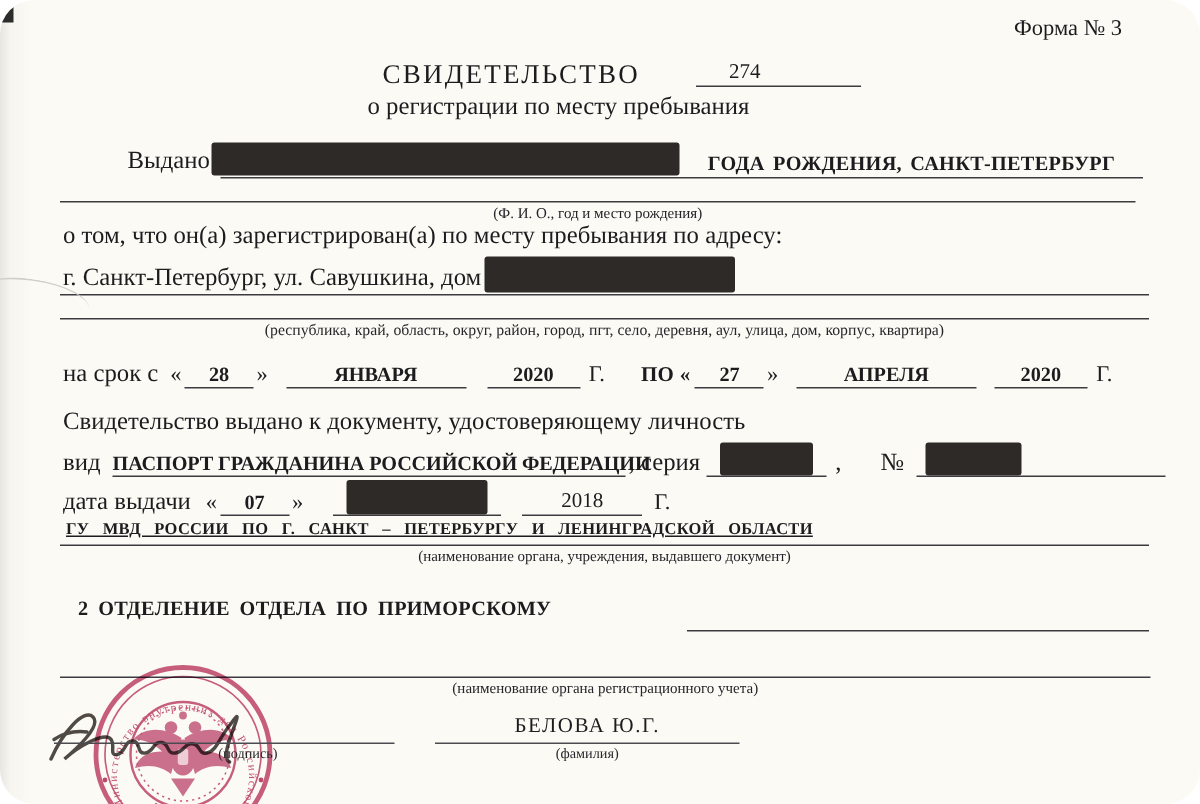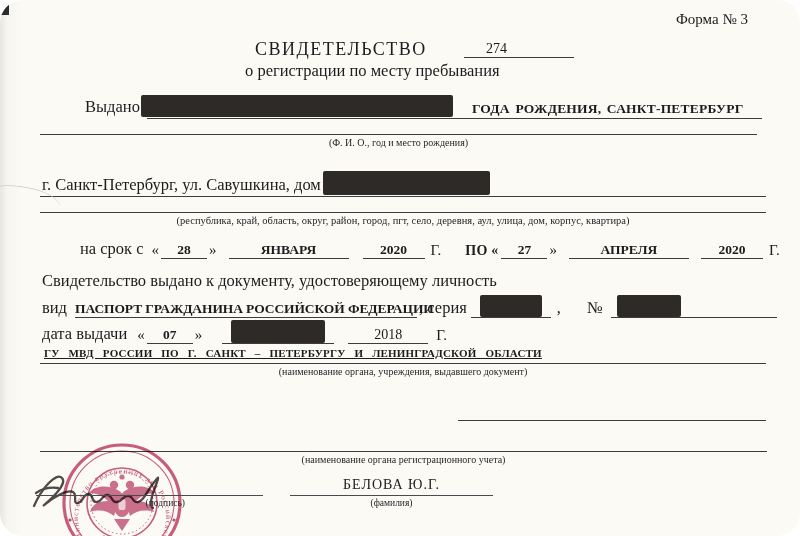--- a/index.html
+++ b/index.html
@@ -43,31 +43,32 @@
   <div class="abs row" style="left:85px;top:95px;">
     <span class="txt" style="margin-right:1px;">Выдано</span>
     <span class="redact" style="width:312px;height:22px;margin-left:0;"></span>
     <span class="typed" style="font-size:13.5px;margin-left:19px;word-spacing:2px;">ГОДА РОЖДЕНИЯ, САНКТ-ПЕТЕРБУРГ</span>
   </div>
   <div class="abs rule" style="left:147px;top:118px;width:615px;"></div>
 
   <div class="abs rule" style="left:40px;top:134px;width:717px;"></div>
   <div class="abs cap" style="left:40px;top:137px;width:717px;">(Ф. И. О., год и место рождения)</div>
 
+  <div class="abs txt" style="left:42px;top:147px;">о том, что он(а) зарегистрирован(а) по месту пребывания по адресу:</div>
 
   <div class="abs row" style="left:42px;top:171px;">
     <span class="txt">г. Санкт-Петербург, ул. Савушкина, дом</span>
     <span class="redact" style="width:167px;height:24px;margin-left:2px;"></span>
   </div>
   <div class="abs rule" style="left:40px;top:196px;width:726px;"></div>
 
   <div class="abs rule" style="left:40px;top:212px;width:726px;"></div>
   <div class="abs cap" style="left:40px;top:215px;width:726px;font-size:10.5px;">(республика, край, область, округ, район, город, пгт, село, деревня, аул, улица, дом, корпус, квартира)</div>
 
-  <div class="abs row" style="left:42px;top:239px;margin-left:38px;">
+  <div class="abs row" style="left:42px;top:239px;">
     <span class="txt">на срок с</span>
     <span class="tok" style="margin-left:8px;">«</span>
     <span class="field" style="width:46px;margin-left:2px;">28</span>
     <span class="tok" style="margin-left:2px;">»</span>
     <span class="field" style="width:120px;margin-left:12px;">ЯНВАРЯ</span>
     <span class="field" style="width:62px;margin-left:14px;">2020</span>
     <span class="tok" style="margin-left:6px;">Г.</span>
     <span class="typed" style="font-size:14px;margin-left:24px;">ПО «</span>
     <span class="field" style="width:46px;margin-left:3px;">27</span>
     <span class="tok" style="margin-left:2px;">»</span>
@@ -102,20 +103,21 @@
     </span>
     <span class="field" style="width:80px;margin-left:14px;font-weight:normal;font-size:14px;">2018</span>
     <span class="tok" style="margin-left:8px;">Г.</span>
   </div>
 
   <div class="abs typed" style="left:44px;top:347px;font-size:11px;word-spacing:6px;text-decoration:underline;">ГУ МВД РОССИИ ПО Г. САНКТ – ПЕТЕРБУРГУ И ЛЕНИНГРАДСКОЙ ОБЛАСТИ</div>
   <div class="abs rule" style="left:40px;top:363px;width:726px;"></div>
   <div class="abs cap" style="left:40px;top:366px;width:726px;">(наименование органа, учреждения, выдавшего документ)</div>
 
   <div class="abs row" style="left:42px;top:398px;">
+    <span class="typed" style="font-size:13.5px;margin-left:10px;word-spacing:3px;">2 ОТДЕЛЕНИЕ ОТДЕЛА ПО ПРИМОРСКОМУ</span>
   </div>
   <div class="abs rule" style="left:458px;top:420px;width:308px;"></div>
 
   <div class="abs rule" style="left:40px;top:451px;width:727px;"></div>
   <div class="abs cap" style="left:40px;top:454px;width:727px;">(наименование органа регистрационного учета)</div>
 
   <svg class="abs stamp-svg" style="left:47px;top:428px;" width="150" height="150" viewBox="0 0 150 150">
     <defs>
       <path id="arcT" d="M 36 110 A 44 44 0 1 1 114 110" fill="none"></path>
       <path id="arcB" d="M 40 98 A 40 40 0 0 0 110 98" fill="none"></path>

